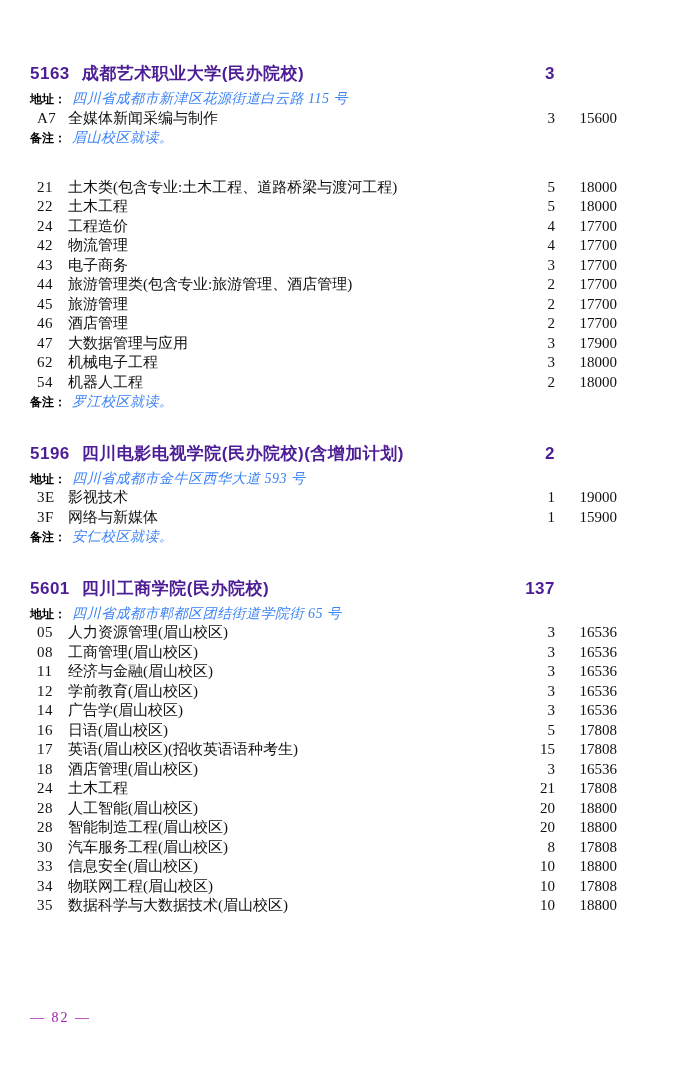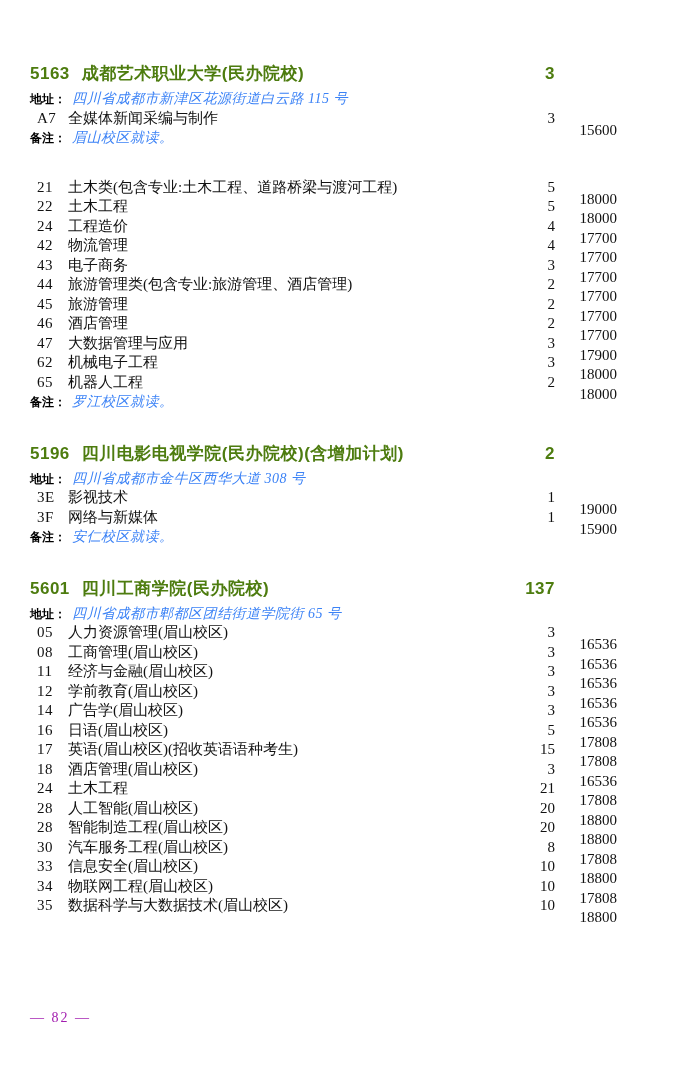--- a/index.html
+++ b/index.html
@@ -24,21 +24,21 @@
   section.school-section {
     margin-bottom: 30px;
   }
   .school-header {
     position: relative;
     font-family: "Liberation Sans", sans-serif;
     font-weight: 700;
     font-size: 17px;
     line-height: 24px;
     margin-bottom: 3px;
-    color: #4d7c0f;
+    color: #4c1d95;
     letter-spacing: 0.5px;
   }
   .school-code { margin-right: 12px; }
   .school-total {
     position: absolute;
     right: 144px;
     top: 0;
     font-family: "Liberation Sans", sans-serif;
     font-weight: 700;
   }
@@ -73,21 +73,21 @@
   }
   .major-quota {
     position: absolute;
     right: 144px;
     top: 0;
     text-align: right;
   }
   .major-fee {
     position: absolute;
     right: 82px;
-    top: 12px;
+    top: 0;
     text-align: center;
   }
   .page-number {
     position: absolute;
     left: 30px;
     top: 1010px;
     font-size: 14px;
     letter-spacing: 2px;
     color: #a21caf;
   }
@@ -173,37 +173,37 @@
     <span class="major-fee">17900</span>
   </div>
 
   <div class="line major-row">
     <span class="major-code">62</span><span class="major-name">机械电子工程</span>
     <span class="major-quota">3</span>
     <span class="major-fee">18000</span>
   </div>
 
   <div class="line major-row">
-    <span class="major-code">65</span><span class="major-name">机器人工程</span>
+    <span class="major-code">54</span><span class="major-name">机器人工程</span>
     <span class="major-quota">2</span>
     <span class="major-fee">18000</span>
   </div>
 </div>
     <div class="line note-line">
       <span class="note-label">备注：</span><span class="note-text">罗江校区就读。</span>
     </div>
   </section>
 
   <section class="school-section">
     <div class="school-header">
       <span class="school-code">5196</span><span class="school-name">四川电影电视学院(民办院校)(含增加计划)</span>
       <span class="school-total">2</span>
     </div>
     <div class="line address-line">
-      <span class="addr-label">地址：</span><span class="addr-text">四川省成都市金牛区西华大道 308 号</span>
+      <span class="addr-label">地址：</span><span class="addr-text">四川省成都市金牛区西华大道 593 号</span>
     </div>
     <div class="rows">
   <div class="line major-row">
     <span class="major-code">3E</span><span class="major-name">影视技术</span>
     <span class="major-quota">1</span>
     <span class="major-fee">19000</span>
   </div>
 
   <div class="line major-row">
     <span class="major-code">3F</span><span class="major-name">网络与新媒体</span>

